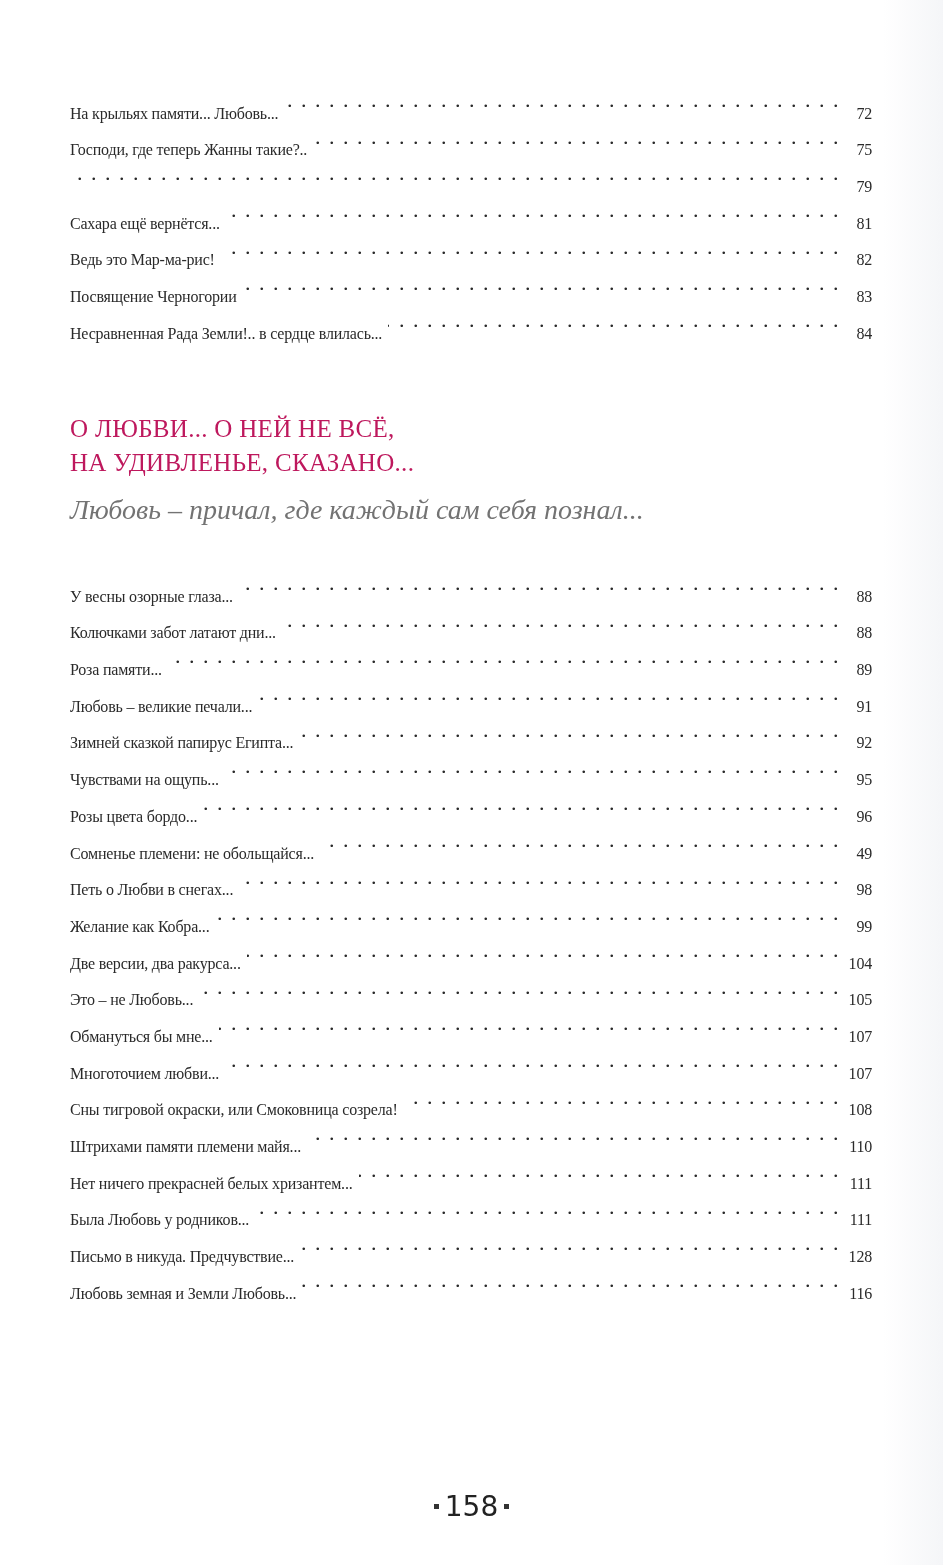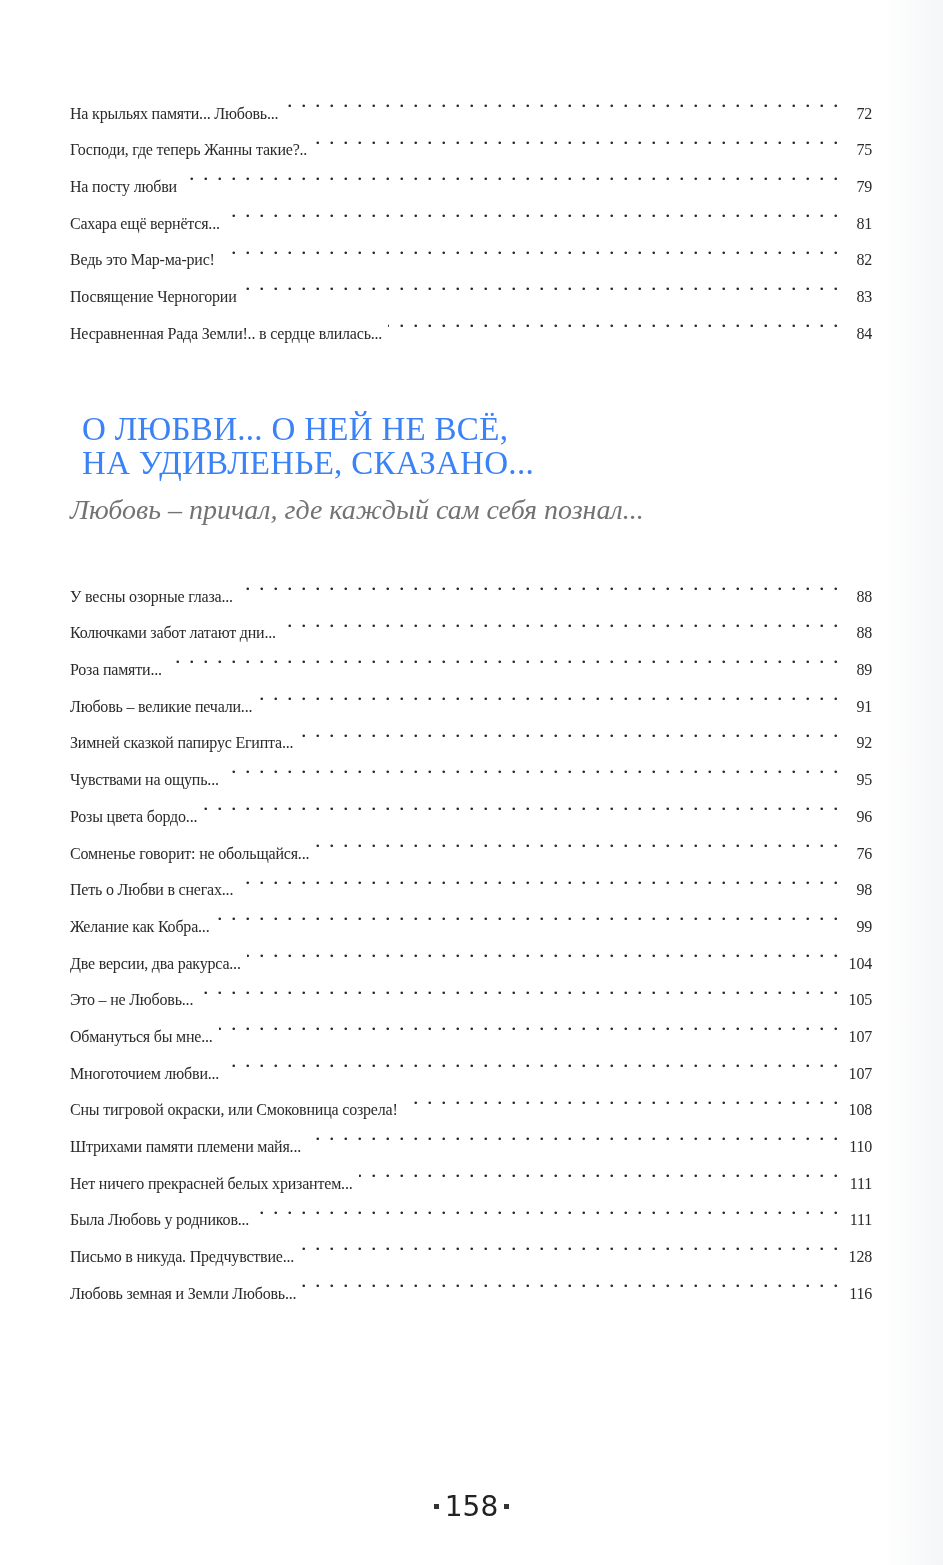--- a/index.html
+++ b/index.html
@@ -59,25 +59,24 @@
     .toc-page {
       flex: 0 0 auto;
       text-align: right;
       min-width: 28px;
       font-family: Liberation Serif, serif;
     }
     .section-heading {
       position: absolute;
       left: 70px;
       top: 412px;
-      font-size: 33px;
+      font-size: 25px;
       line-height: 34px;
       letter-spacing: 0.3px;
-      color: #3b82f6;
-      margin-left: 12px;
+      color: #be185d;
     }
     .section-heading div { white-space: nowrap; }
     .section-epigraph {
       position: absolute;
       left: 70px;
       top: 494px;
       font-size: 28px;
       font-style: italic;
       line-height: 32px;
       white-space: nowrap;
@@ -112,21 +111,20 @@
     <span class="toc-title">На крыльях памяти... Любовь...</span>
     <span class="toc-leader"></span>
     <span class="toc-page">72</span>
   </div>
   <div class="toc-row">
     <span class="toc-title">Господи, где теперь Жанны такие?..</span>
     <span class="toc-leader"></span>
     <span class="toc-page">75</span>
   </div>
   <div class="toc-row">
-    <span class="toc-title">На посту любви</span>
     <span class="toc-leader"></span>
     <span class="toc-page">79</span>
   </div>
   <div class="toc-row">
     <span class="toc-title">Сахара ещё вернётся...</span>
     <span class="toc-leader"></span>
     <span class="toc-page">81</span>
   </div>
   <div class="toc-row">
     <span class="toc-title">Ведь это Мар-ма-рис!</span>
@@ -181,23 +179,23 @@
     <span class="toc-title">Чувствами на ощупь...</span>
     <span class="toc-leader"></span>
     <span class="toc-page">95</span>
   </div>
   <div class="toc-row">
     <span class="toc-title">Розы цвета бордо...</span>
     <span class="toc-leader"></span>
     <span class="toc-page">96</span>
   </div>
   <div class="toc-row">
-    <span class="toc-title">Сомненье говорит: не обольщайся...</span>
-    <span class="toc-leader"></span>
-    <span class="toc-page">76</span>
+    <span class="toc-title">Сомненье племени: не обольщайся...</span>
+    <span class="toc-leader"></span>
+    <span class="toc-page">49</span>
   </div>
   <div class="toc-row">
     <span class="toc-title">Петь о Любви в снегах...</span>
     <span class="toc-leader"></span>
     <span class="toc-page">98</span>
   </div>
   <div class="toc-row">
     <span class="toc-title">Желание как Кобра...</span>
     <span class="toc-leader"></span>
     <span class="toc-page">99</span>

